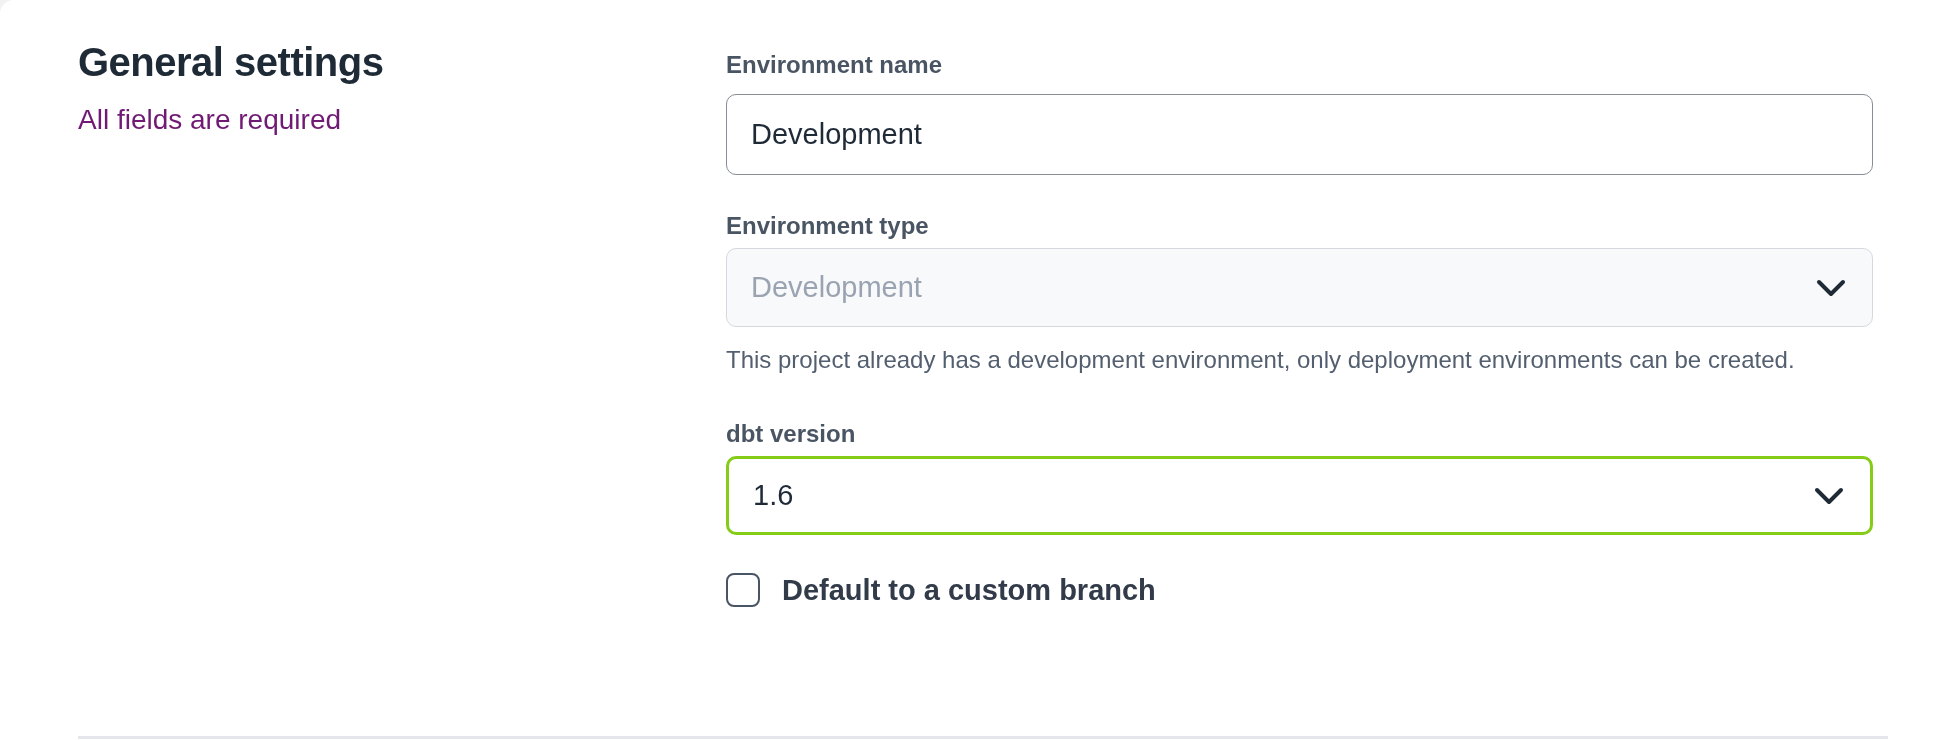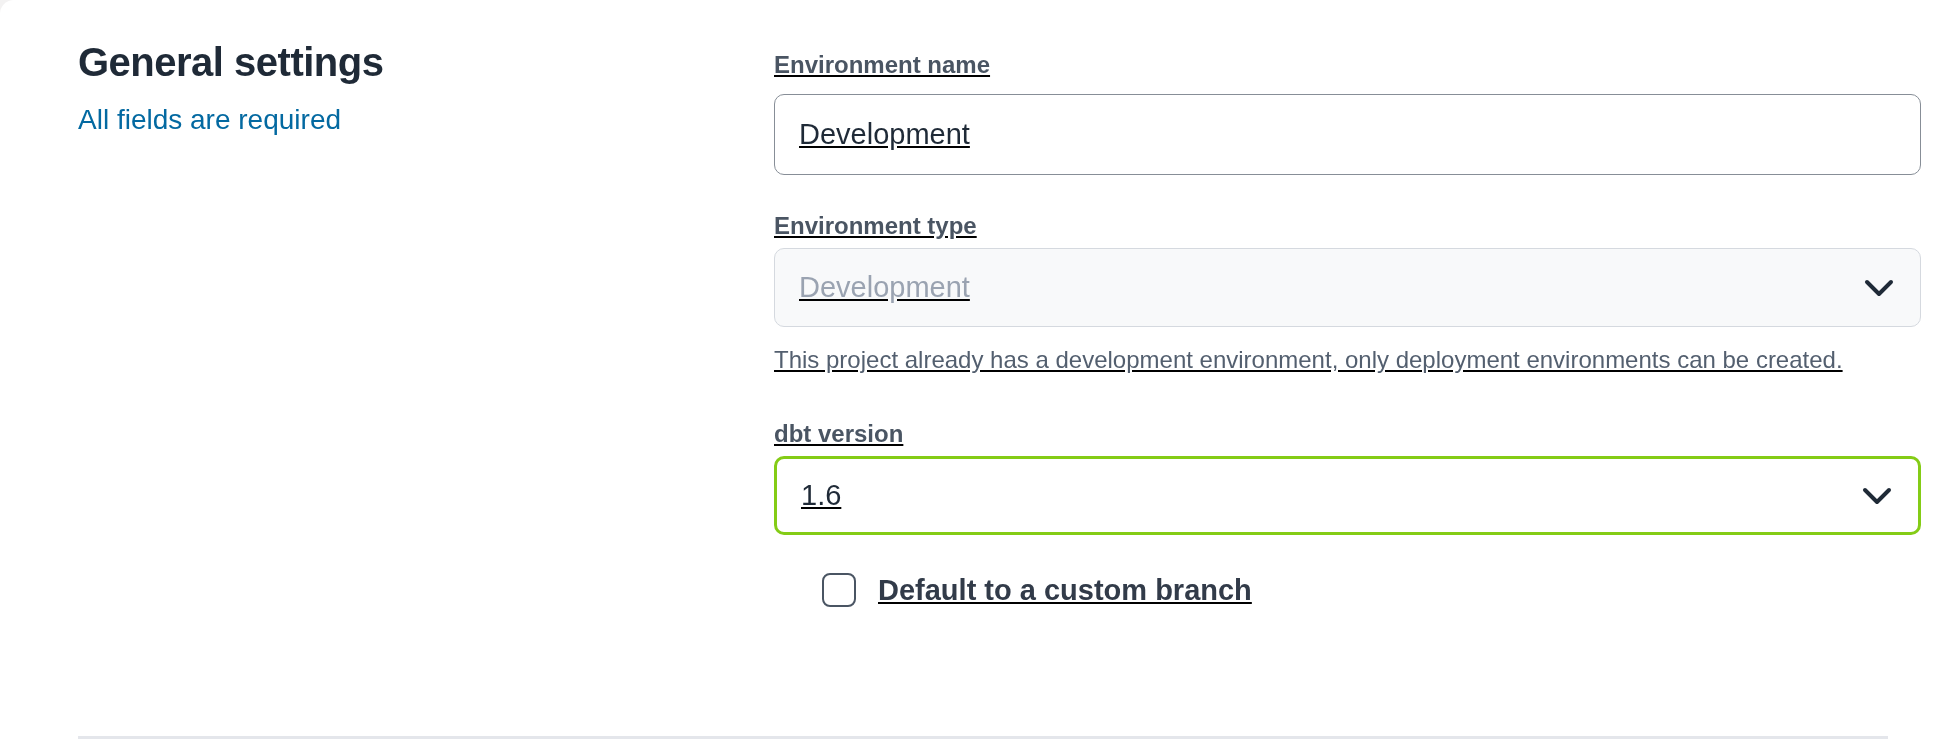--- a/index.html
+++ b/index.html
@@ -23,28 +23,27 @@
     font-size: 40px;
     font-weight: 700;
     color: #1f2a37;
     letter-spacing: -0.5px;
   }
   .page-subtitle {
     position: absolute;
     left: 78px; top: 104px;
     font-size: 28px;
     font-weight: 400;
-    color: #0369a1;
+    color: #701a75;
   }
   
   .form-col {
     position: absolute;
-    left: 774px; top: 51px;
+    left: 726px; top: 51px;
     width: 1147px;
-    text-decoration: underline;
   }
   .field-label {
     display: block;
     font-size: 24px;
     font-weight: 700;
     color: #4a5563;
     line-height: 28px;
   }
   .text-input {
     display: block;
@@ -96,21 +95,20 @@
     width: 1118px;
     font-size: 24px;
     line-height: 40px;
     color: #535f6f;
   }
   .label-version { margin-top: 40px; }
   .checkbox-row {
     margin-top: 38px;
     display: flex;
     align-items: center;
-    margin-left: 48px;
   }
   .checkbox {
     width: 34px; height: 34px;
     border: 2.5px solid #4a5563;
     border-radius: 8px;
     background: #ffffff;
     cursor: pointer;
     flex: 0 0 auto;
   }
   .checkbox-label {

